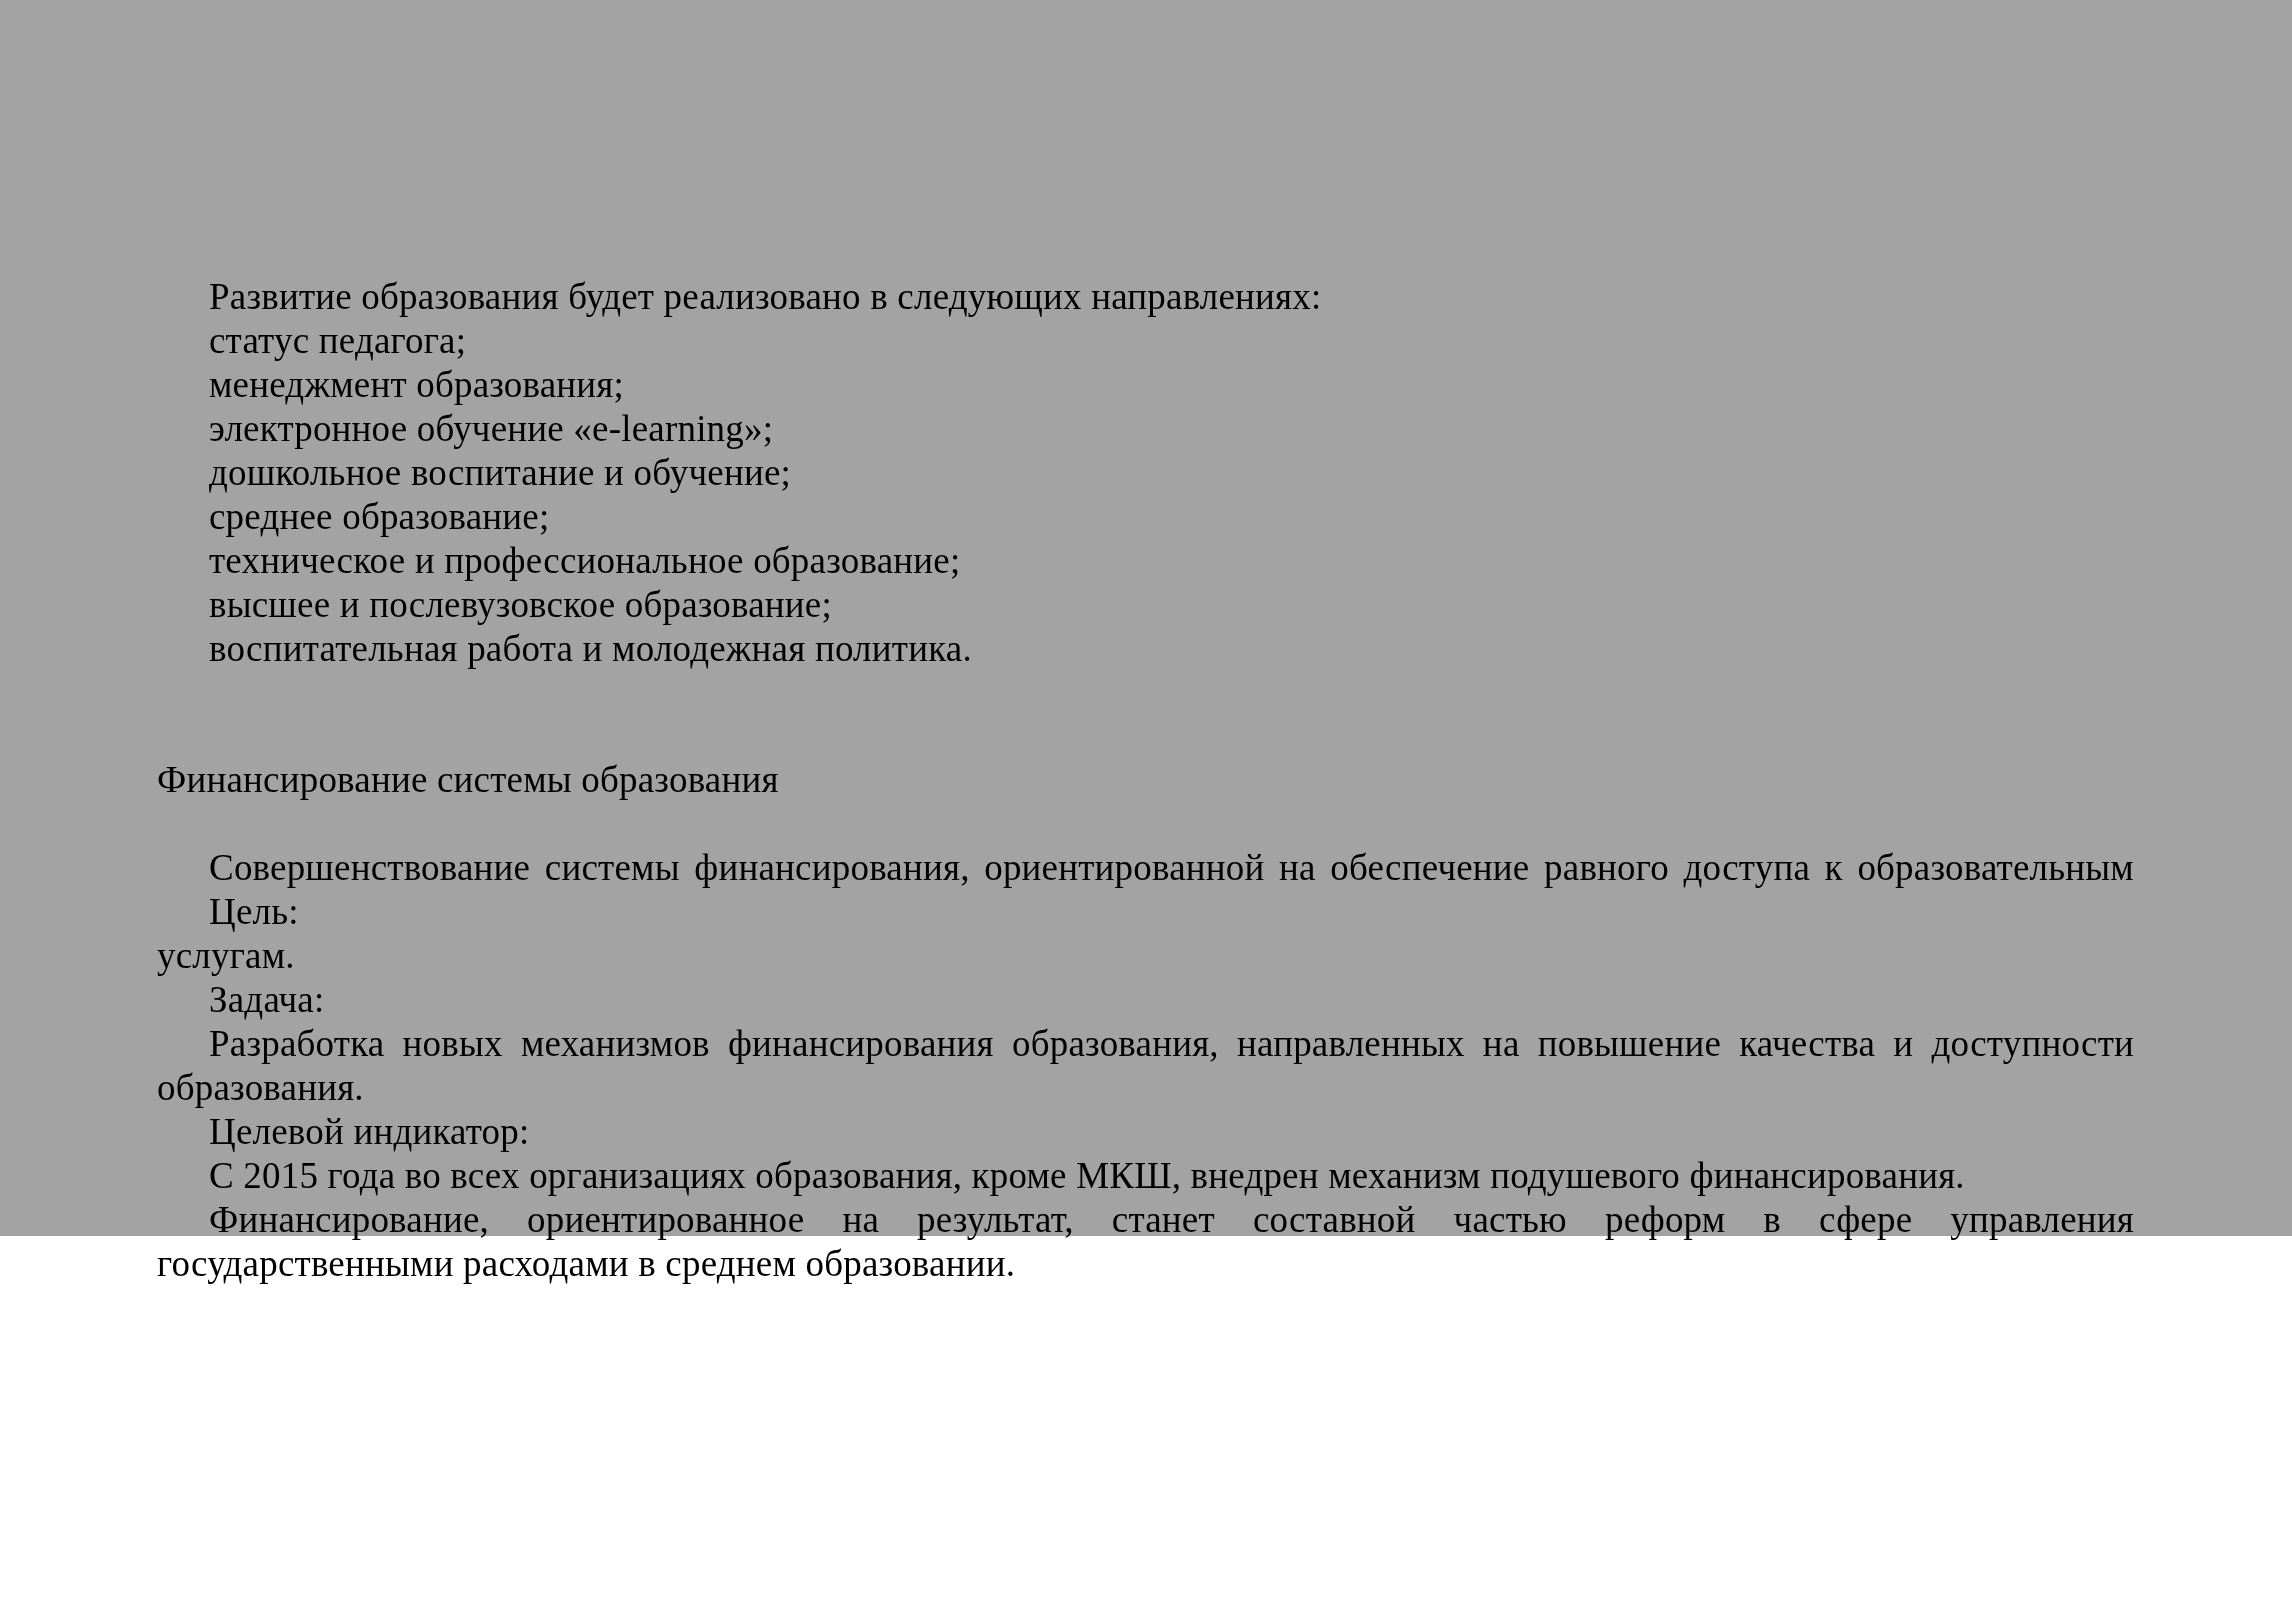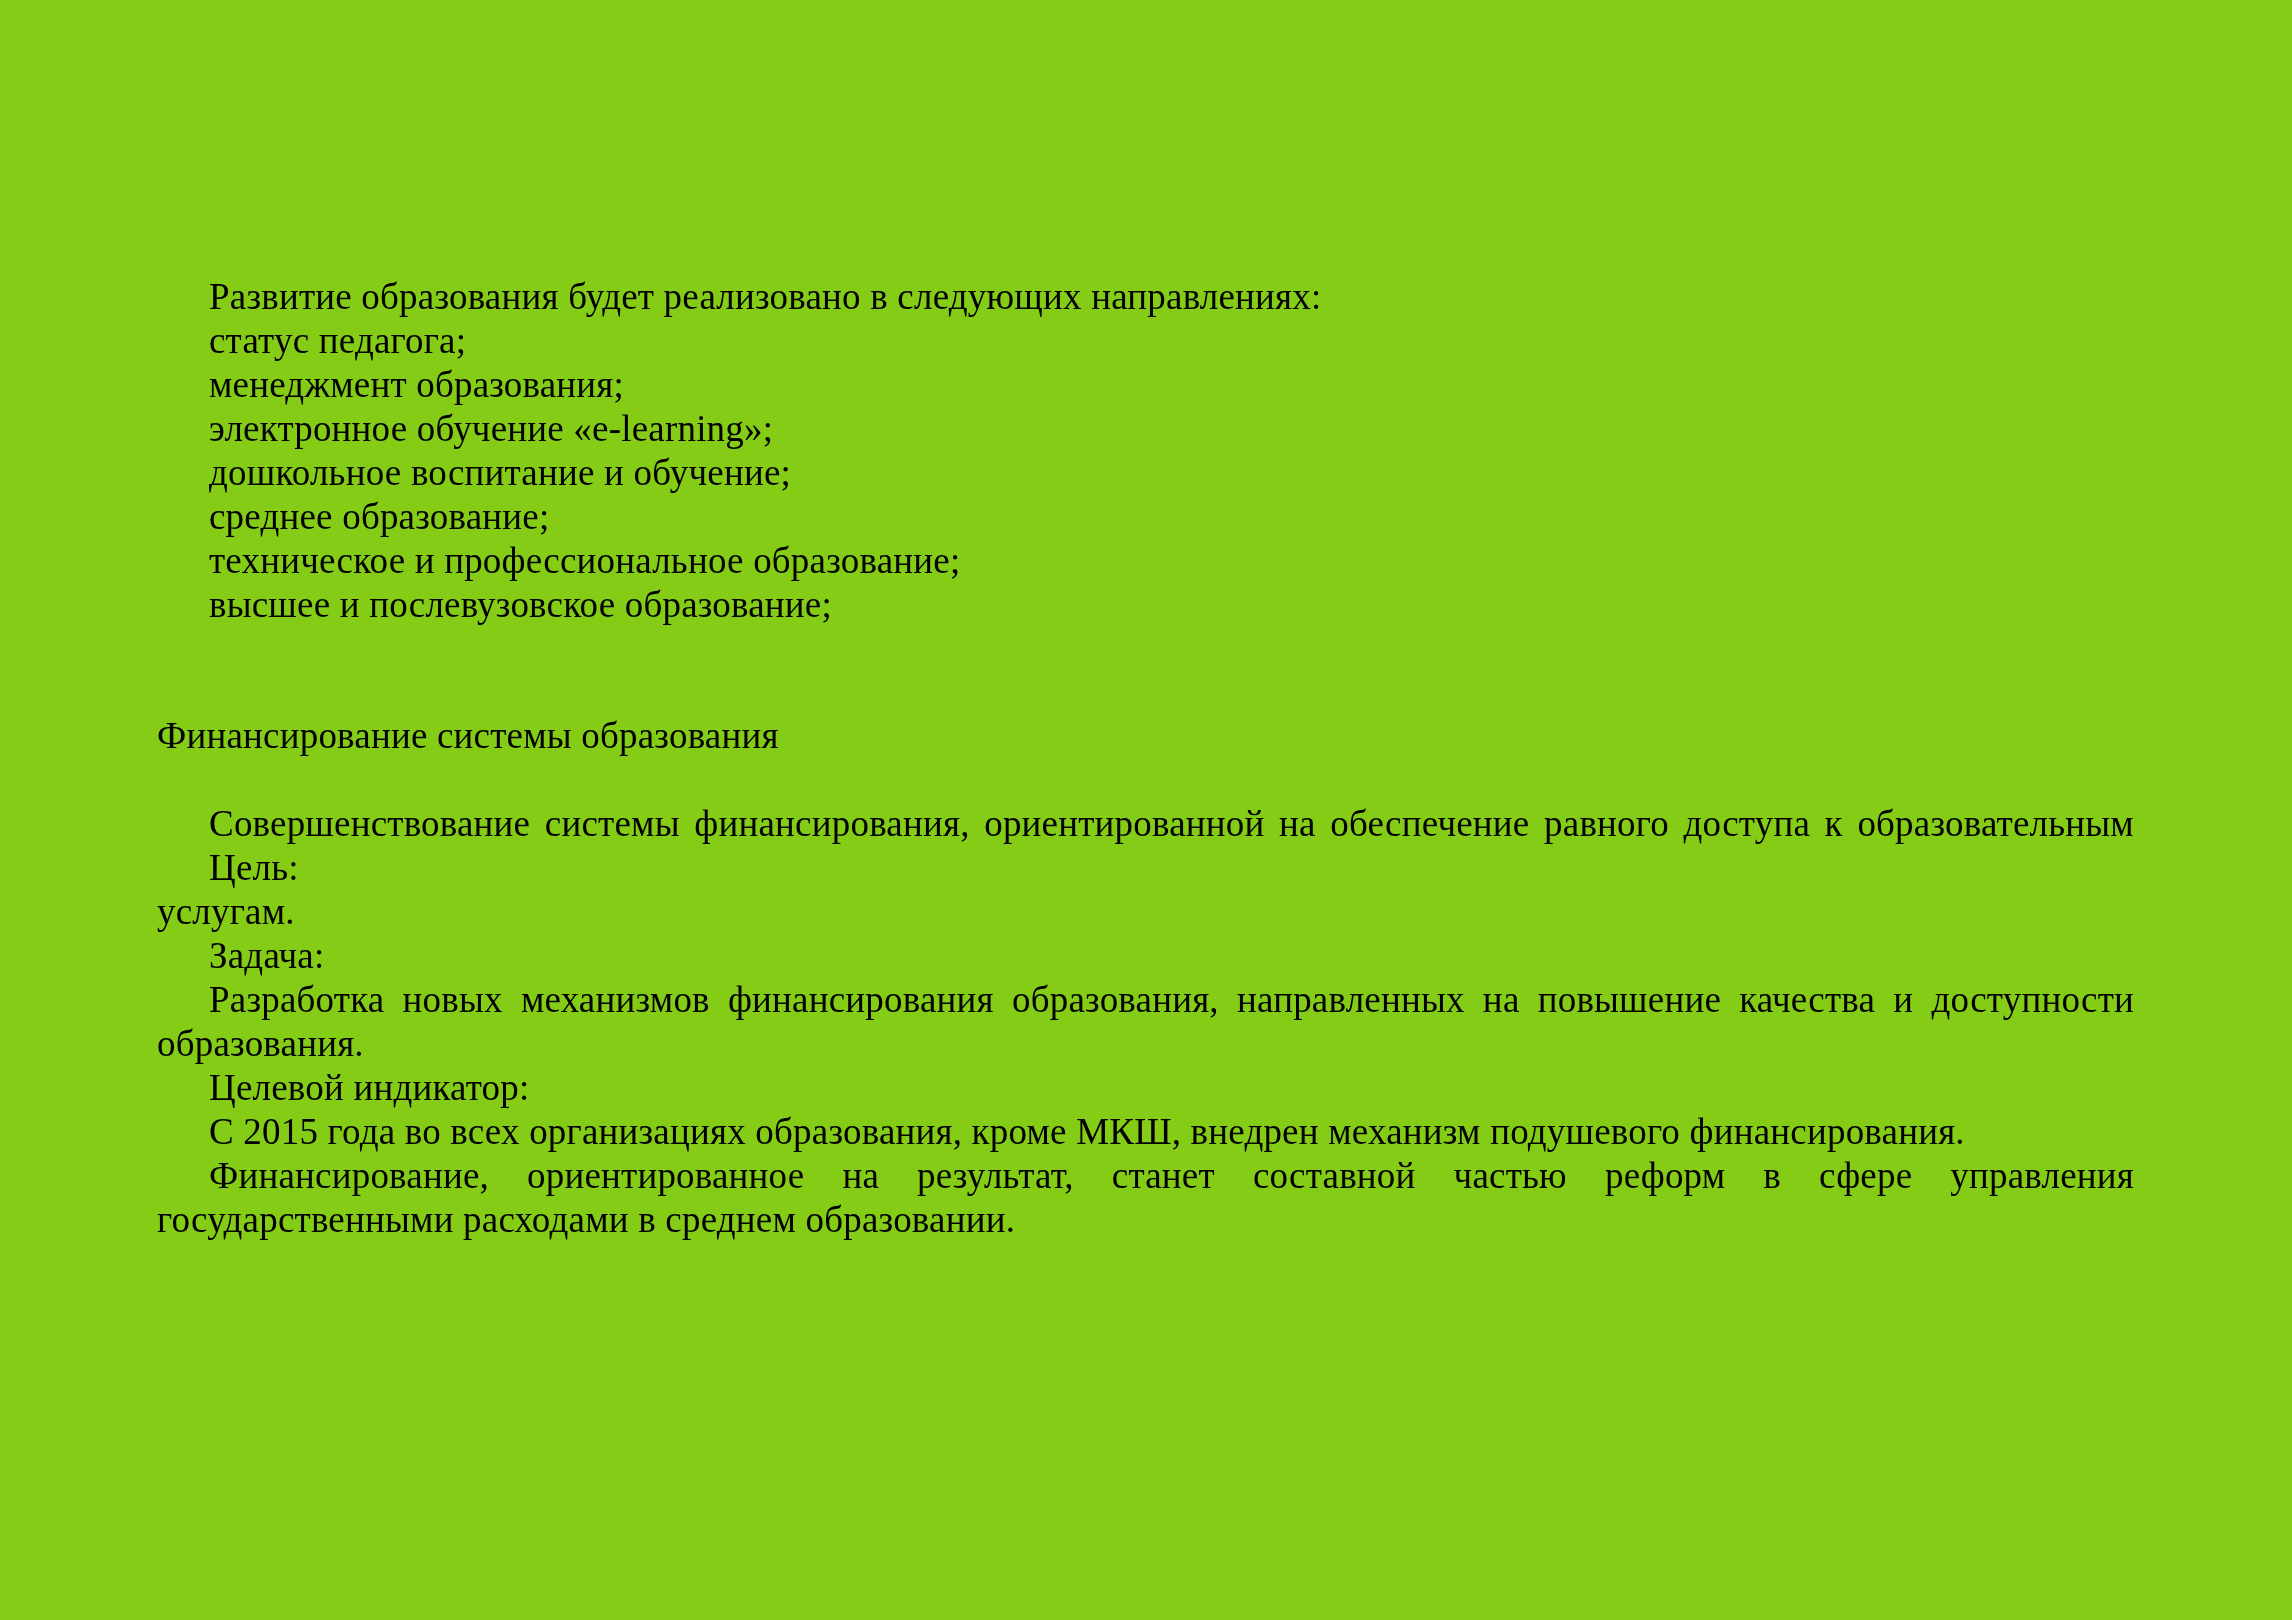--- a/index.html
+++ b/index.html
@@ -12,22 +12,22 @@
     height: 1620px;
     position: relative;
     overflow: hidden;
     font-family: "Liberation Serif", serif;
   }
   .page {
     position: absolute;
     left: 0;
     top: 0;
     width: 2293px;
-    height: 1620px;
-    background: #84cc16;
+    height: 1236px;
+    background: #a3a3a3;
   }
   .doc {
     position: absolute;
     left: 157px;
     top: 275px;
     width: 1977px;
     font-size: 37px;
     line-height: 44px;
     color: #000000;
     letter-spacing: 0.2px;
@@ -58,20 +58,21 @@
   <div class="doc">
     <div>
         <div class="line indent">Развитие образования будет реализовано в следующих направлениях:</div>
         <div class="line indent">статус педагога;</div>
         <div class="line indent">менеджмент образования;</div>
         <div class="line indent">электронное обучение «e-learning»;</div>
         <div class="line indent">дошкольное воспитание и обучение;</div>
         <div class="line indent">среднее образование;</div>
         <div class="line indent">техническое и профессиональное образование;</div>
         <div class="line indent">высшее и послевузовское образование;</div>
+        <div class="line indent">воспитательная работа и молодежная политика.</div>
       </div>
     <div class="line heading">Финансирование системы образования</div>
     <div>
         <div class="line indent fill">Совершенствование системы финансирования, ориентированной на обеспечение равного доступа к образовательным</div>
         <div class="line indent">Цель:</div>
         <div class="line">услугам.</div>
         <div class="line indent">Задача:</div>
         <div class="line indent fill">Разработка новых механизмов финансирования образования, направленных на повышение качества и доступности</div>
         <div class="line">образования.</div>
         <div class="line indent">Целевой индикатор:</div>

